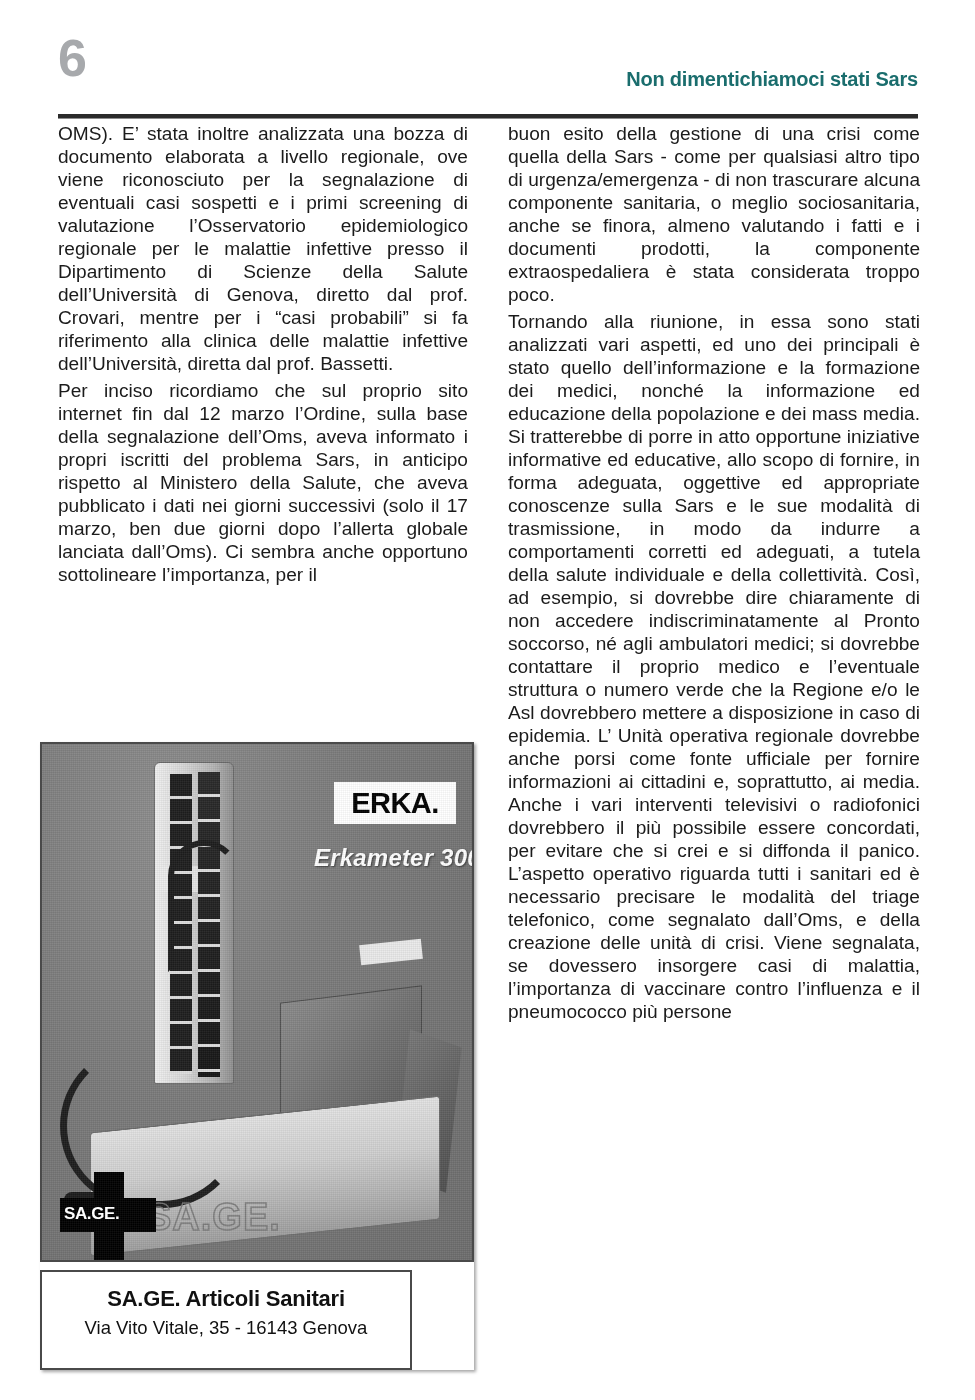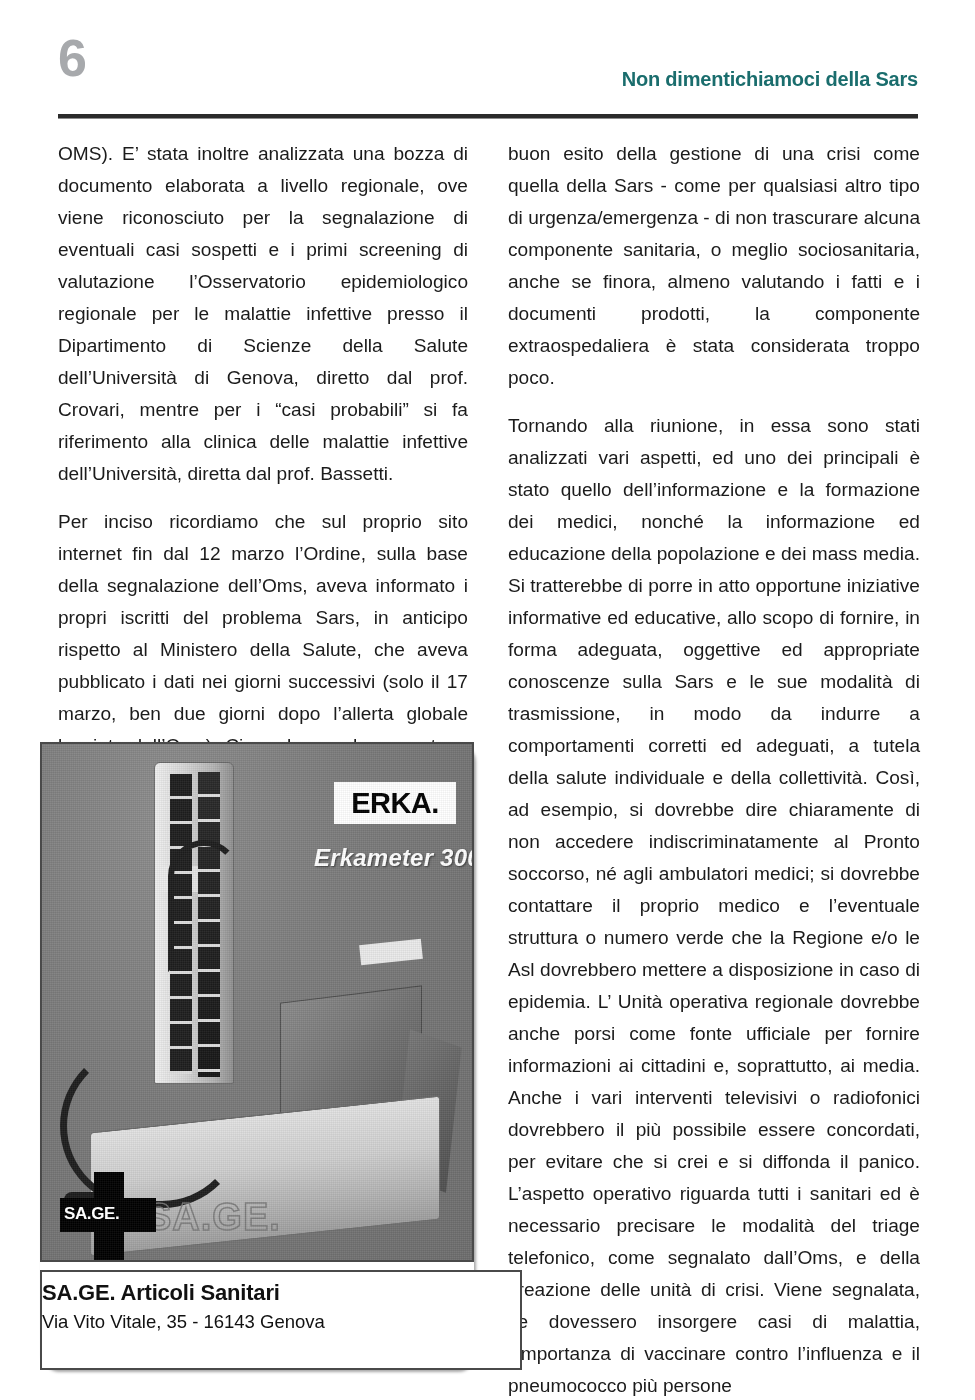--- a/index.html
+++ b/index.html
@@ -57,47 +57,46 @@
     top: 80px;
     width: 860px;
     height: 4px;
     background: #2b2b2b;
     border-bottom: 1px solid #8c8c8c;
   }
 
   
   .col {
     position: absolute;
-    top: 138px;
+    top: 122px;
     width: 410px;
     font-size: 19.1px;
-    line-height: 32px;
+    line-height: 23px;
     text-align: justify;
     color: #1b1b1b;
   }
   .col-left  { left: 58px;  }
   .col-right { left: 508px; width: 412px; }
 
   .col p { margin: 0; }
-  .col p + p { margin-top: 16px; }
+  .col p + p { margin-top: 4px; }
 
   
   .left-text-block { width: 410px; }
 
   
   .ad {
     position: absolute;
     left: 40px;
     top: 742px;
     width: 434px;
     height: 628px;
     box-sizing: border-box;
     background: #ffffff;
     box-shadow: 2px 2px 3px rgba(0,0,0,0.35);
-    border-radius: 18px;
   }
   .ad-photo {
     position: absolute;
     left: 0; top: 0;
     width: 434px;
     height: 520px;
     border: 2px solid #4a4a4a;
     box-sizing: border-box;
     background:
       radial-gradient(ellipse at 30% 15%, #8d8d8d 0%, #7a7a7a 45%, #6d6d6d 100%);
@@ -314,26 +313,27 @@
     color: transparent;
     -webkit-text-stroke: 1.5px rgba(120,120,120,0.9);
     white-space: nowrap;
   }
 
   
   .ad-caption {
     position: absolute;
     left: 0;
     top: 528px;
-    width: 482px;
+    width: 372px;
     height: 100px;
     border: 2px solid #4a4a4a;
     box-sizing: border-box;
     background: #ffffff;
-    padding-top: 6px;
+    text-align: center;
+    padding-top: 12px;
   }
   .cap-name {
     font-size: 22px;
     font-weight: bold;
     color: #111;
     line-height: 30px;
     letter-spacing: -0.2px;
   }
   .cap-line {
     font-size: 18.5px;
@@ -341,21 +341,21 @@
     line-height: 27px;
   }
 </style>
 </head>
 <body>
 
 <div class="page">
 
   <div class="header">
     <div class="page-number">6</div>
-    <div class="header-title">Non dimentichiamoci della Sars</div>
+    <div class="header-title">Non dimentichiamoci stati Sars</div>
     <div class="header-rule"></div>
   </div>
 
   <div class="col col-left">
     <div class="left-text-block">
       <p>OMS). E’ stata inoltre analizzata una bozza di documento elaborata a livello regionale, ove viene riconosciuto per la segnalazione di eventuali casi sospetti e i primi screening di valutazione l’Osservatorio epidemiologico regionale per le malattie infettive presso il Dipartimento di Scienze della Salute dell’Università di Genova, diretto dal prof. Crovari, mentre per i “casi probabili” si fa riferimento alla clinica delle malattie infettive dell’Università, diretta dal prof. Bassetti.</p>
       <p>Per inciso ricordiamo che sul proprio sito internet fin dal 12 marzo l’Ordine, sulla base della segnalazione dell’Oms, aveva informato i propri iscritti del problema Sars, in anticipo rispetto al Ministero della Salute, che aveva pubblicato i dati nei giorni successivi (solo il 17 marzo, ben due giorni dopo l’allerta globale lanciata dall’Oms). Ci sembra anche opportuno sottolineare l’importanza, per il</p>
     </div>
   </div>
 

